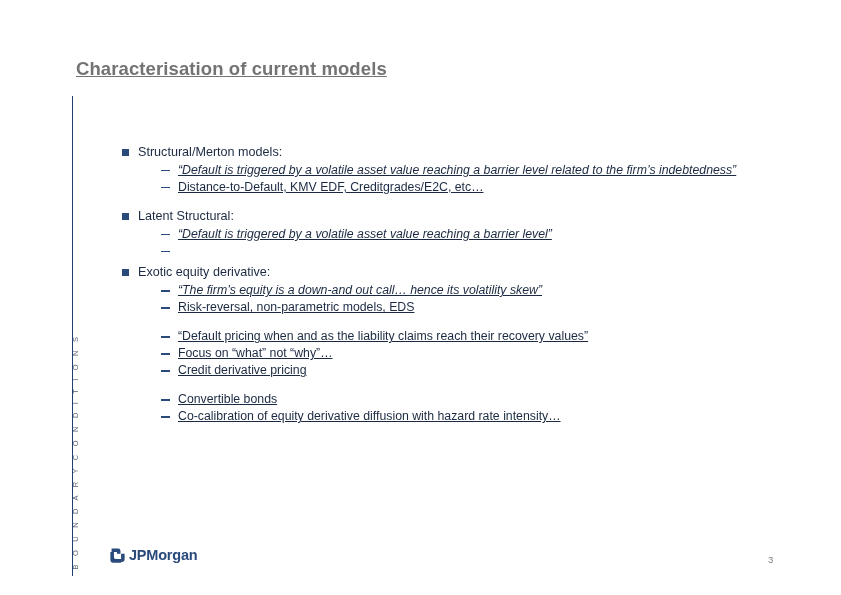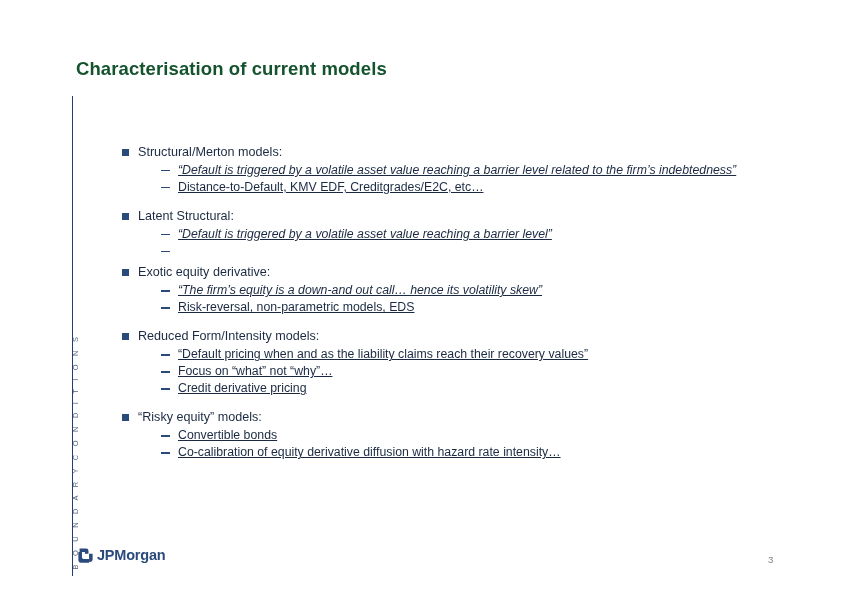--- a/index.html
+++ b/index.html
@@ -19,23 +19,24 @@
     overflow: hidden;
   }
 
   
   #slide-title {
     position: absolute;
     left: 76px;
     top: 58px;
     font-size: 18.5px;
     font-weight: bold;
-    color: #14532d;
+    color: #737373;
     letter-spacing: 0.1px;
     white-space: nowrap;
+    text-decoration: underline;
   }
 
   
   #left-rule {
     position: absolute;
     left: 72px;
     top: 96px;
     width: 1px;
     height: 480px;
     background: #1f4070;
@@ -119,21 +120,21 @@
     flex: 1 1 auto;
     max-width: 572px;
   }
   .lvl2.italic .t {
     font-style: italic;
   }
 
   
   #logo {
     position: absolute;
-    left: 76px;
+    left: 108px;
     top: 546px;
     display: flex;
     align-items: center;
   }
   #logo-mark {
     width: 19px;
     height: 19px;
     margin-right: 2px;
     flex: 0 0 auto;
   }
@@ -209,44 +210,36 @@
             <span class="dash"></span>
             <span class="t">“The firm’s equity is a down-and out call… hence its volatility skew”</span>
           </div>
           <div class="lvl2">
             <span class="dash"></span>
             <span class="t">Risk-reversal, non-parametric models, EDS</span>
           </div>
         </div>
       </div>
       <div class="group">
-        <div class="lvl1">
-          <span class="sq"></span>
-          <span class="t">Reduced Form/Intensity models:</span>
-        </div>
         <div class="sublist">
           <div class="lvl2">
             <span class="dash"></span>
             <span class="t">“Default pricing when and as the liability claims reach their recovery values”</span>
           </div>
           <div class="lvl2">
             <span class="dash"></span>
             <span class="t">Focus on “what” not “why”…</span>
           </div>
           <div class="lvl2">
             <span class="dash"></span>
             <span class="t">Credit derivative pricing</span>
           </div>
         </div>
       </div>
       <div class="group">
-        <div class="lvl1">
-          <span class="sq"></span>
-          <span class="t">“Risky equity” models:</span>
-        </div>
         <div class="sublist">
           <div class="lvl2">
             <span class="dash"></span>
             <span class="t">Convertible bonds</span>
           </div>
           <div class="lvl2">
             <span class="dash"></span>
             <span class="t">Co-calibration of equity derivative diffusion with hazard rate intensity…</span>
           </div>
         </div>

